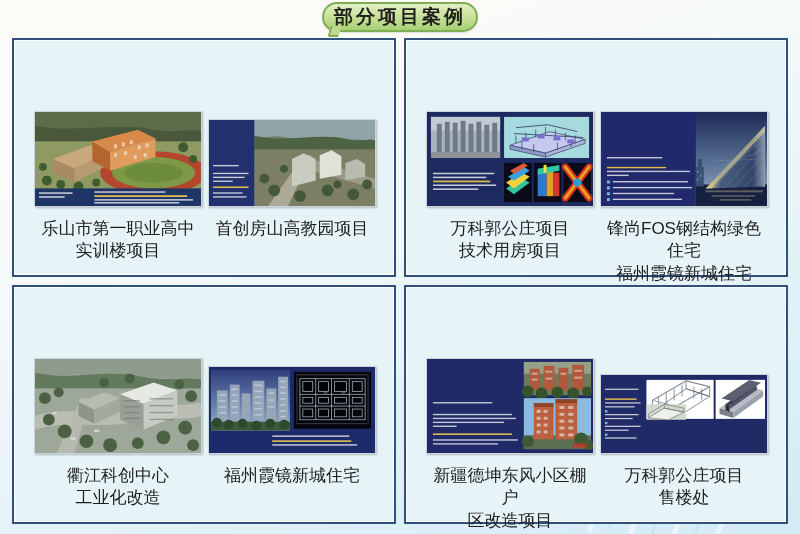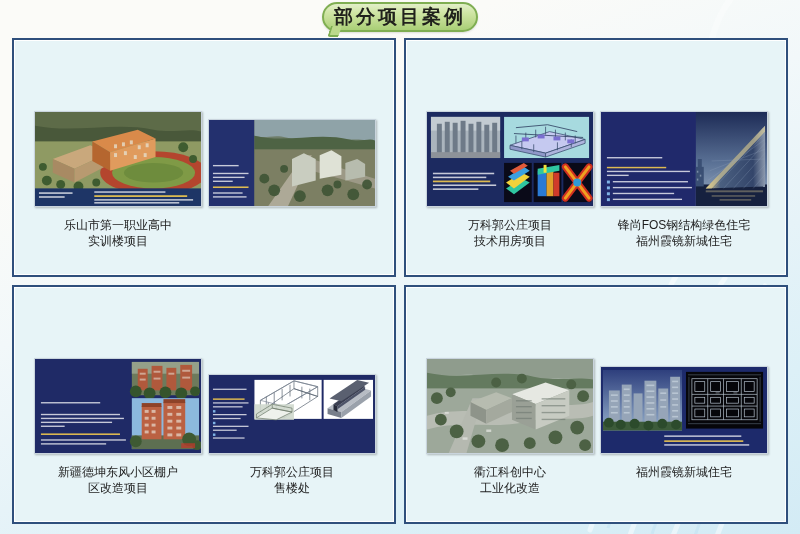--- a/index.html
+++ b/index.html
@@ -121,21 +121,21 @@
   .thumb svg { display: block; width: 100%; height: 100%; }
 
   .labels-row {
     display: flex;
     align-items: flex-start;
     gap: 6px;
     padding: 11px 0 0 12px;
     height: 58px;
   }
   .label {
-    font-size: 12px;
+    font-size: 17px;
     line-height: 1.32;
     color: #1d1d1d;
     text-align: center;
     white-space: pre-line;
     font-family: "Liberation Sans", "DejaVu Sans", sans-serif;
   }
 
   
   .w-a { width: 168px; }
   .w-b { width: 168px; }
@@ -288,20 +288,21 @@
                 </g>
                 <rect class="cap-line-y" x="4" y="68" width="36" height="1.6"></rect>
               </svg>
             </div>
           </div>
         </div>
 
         <div class="labels-row">
           <div class="label w-a">乐山市第一职业高中
 实训楼项目</div>
+          <div class="label w-b">首创房山高教园项目</div>
         </div>
       </div>
     </div>
 
     <div class="card">
       <div class="card-inner">
         <div class="thumbs-row">
 
           <div class="proj w-a">
             <div class="thumb h-tall">
@@ -463,177 +464,20 @@
       </div>
     </div>
 
     <div class="card">
       <div class="card-inner">
         <div class="thumbs-row">
 
           <div class="proj w-a">
             <div class="thumb h-tall">
               <svg viewBox="0 0 168 96" preserveAspectRatio="none">
-                <rect width="168" height="96" fill="#1f2a66"></rect>
-
-                <rect x="98" y="3" width="68" height="34" fill="#6d7a5c"></rect>
-                <rect x="98" y="3" width="68" height="12" fill="#95a089"></rect>
-                <g fill="#b0593c">
-                  <rect x="104" y="10" width="10" height="22"></rect>
-                    <rect x="118" y="7" width="11" height="25"></rect>
-                  <rect x="133" y="9" width="10" height="23"></rect>
-                    <rect x="147" y="6" width="12" height="26"></rect>
-                </g>
-                <g fill="#e0cfc0" opacity=".65">
-                  <rect x="106" y="14" width="6" height="2"></rect>
-                    <rect x="106" y="20" width="6" height="2"></rect>
-                  <rect x="120" y="12" width="7" height="2"></rect>
-                    <rect x="120" y="19" width="7" height="2"></rect>
-                  <rect x="135" y="14" width="6" height="2"></rect>
-                    <rect x="149" y="11" width="8" height="2"></rect>
-                  <rect x="149" y="18" width="8" height="2"></rect>
-                </g>
-                <g fill="#35542c">
-                  <circle cx="102" cy="33" r="6"></circle>
-                    <circle cx="116" cy="35" r="6"></circle>
-                  <circle cx="132" cy="34" r="6"></circle>
-                    <circle cx="148" cy="35" r="6"></circle>
-                  <circle cx="162" cy="33" r="5"></circle>
-                </g>
-
-                <rect x="98" y="40" width="68" height="52" fill="#8cb9de"></rect>
-                <rect x="98" y="78" width="68" height="14" fill="#5d6f51"></rect>
-                <g fill="#bb6142">
-                  <rect x="108" y="48" width="20" height="34"></rect>
-                  <rect x="130" y="44" width="22" height="38"></rect>
-                </g>
-                <rect x="108" y="45" width="20" height="4" fill="#8e4228"></rect>
-                <rect x="130" y="41" width="22" height="4" fill="#8e4228"></rect>
-                <g fill="#e8dcd0" opacity=".7">
-                  <rect x="111" y="52" width="4" height="3"></rect>
-                    <rect x="118" y="52" width="4" height="3"></rect>
-                  <rect x="111" y="59" width="4" height="3"></rect>
-                    <rect x="118" y="59" width="4" height="3"></rect>
-                  <rect x="111" y="66" width="4" height="3"></rect>
-                    <rect x="118" y="66" width="4" height="3"></rect>
-                  <rect x="111" y="73" width="4" height="3"></rect>
-                    <rect x="118" y="73" width="4" height="3"></rect>
-                  <rect x="134" y="48" width="5" height="3"></rect>
-                    <rect x="143" y="48" width="5" height="3"></rect>
-                  <rect x="134" y="55" width="5" height="3"></rect>
-                    <rect x="143" y="55" width="5" height="3"></rect>
-                  <rect x="134" y="62" width="5" height="3"></rect>
-                    <rect x="143" y="62" width="5" height="3"></rect>
-                  <rect x="134" y="69" width="5" height="3"></rect>
-                    <rect x="143" y="69" width="5" height="3"></rect>
-                  <rect x="134" y="76" width="5" height="3"></rect>
-                    <rect x="143" y="76" width="5" height="3"></rect>
-                </g>
-                <g fill="#3e5a33">
-                  <circle cx="102" cy="84" r="6"></circle>
-                    <circle cx="156" cy="82" r="7"></circle>
-                  <circle cx="164" cy="88" r="5"></circle>
-                </g>
-
-                <g class="cap-line" opacity=".6">
-                  <rect x="6" y="44" width="60" height="1.4"></rect>
-                </g>
-                <g class="cap-line" opacity=".72">
-                  <rect x="6" y="56" width="80" height="1.4"></rect>
-                  <rect x="6" y="60" width="84" height="1.4"></rect>
-                  <rect x="6" y="64" width="72" height="1.4"></rect>
-                  <rect x="6" y="68" width="24" height="1.4"></rect>
-                  <rect x="6" y="82" width="86" height="1.4"></rect>
-                  <rect x="6" y="86" width="66" height="1.4"></rect>
-                </g>
-                <rect class="cap-line-y" x="6" y="76" width="80" height="1.6"></rect>
-                <rect x="148" y="86" width="14" height="5" fill="#c0392b" opacity=".75"></rect>
-              </svg>
-            </div>
-          </div>
-
-          <div class="proj w-b">
-            <div class="thumb h-low">
-              <svg viewBox="0 0 168 80" preserveAspectRatio="none">
-                <rect width="168" height="80" fill="#1f2a66"></rect>
-
-                <rect x="46" y="5" width="68" height="40" fill="#ffffff"></rect>
-                <g stroke="#55606e" stroke-width="0.7" fill="none">
-                  <path d="M52 38 L86 14 L110 22 L76 44 Z"></path>
-                  <path d="M52 38 L52 26 L86 6 L86 14"></path>
-                  <path d="M86 14 L110 22 L110 12 L86 6"></path>
-                  <path d="M76 44 L76 32 L110 12"></path>
-                  <path d="M58 34 L58 22"></path>
-                    <path d="M66 30 L66 18"></path>
-                    <path d="M74 26 L74 14"></path>
-                  <path d="M82 22 L82 10"></path>
-                    <path d="M94 24 L94 12"></path>
-                    <path d="M102 26 L102 14"></path>
-                  <path d="M60 40 L60 28"></path>
-                    <path d="M68 42 L68 30"></path>
-                  <path d="M52 26 L86 6 L110 12 L76 32 Z" stroke="#7b8694"></path>
-                </g>
-
-                <rect x="46" y="30" width="40" height="16" fill="#cfd8cd" opacity=".9"></rect>
-                <g stroke="#6d7a6a" stroke-width="0.7" fill="none">
-                  <path d="M48 44 L64 34 L84 38 L68 46 Z" fill="#eef1ec"></path>
-                  <path d="M48 44 L48 40 L64 30 L64 34"></path>
-                  <path d="M64 34 L84 38 L84 34 L64 30"></path>
-                </g>
-
-                <rect x="116" y="5" width="50" height="40" fill="#ffffff"></rect>
-                <g>
-                  <path d="M120 34 L150 12 L164 16 L134 38 Z" fill="#b7bcc4"></path>
-                  <path d="M120 34 L120 40 L134 44 L134 38 Z" fill="#787f8b"></path>
-                  <path d="M134 38 L164 16 L164 22 L134 44 Z" fill="#9aa1ab"></path>
-                  <path d="M126 30 L154 10 L158 12 L130 32 Z" fill="#3b3f52"></path>
-                  <path d="M126 30 L126 36 L130 38 L130 32 Z" fill="#262a3a"></path>
-                  <path d="M130 32 L158 12 L158 15 L130 35 Z" fill="#4d5368"></path>
-                  <path d="M122 24 L150 5 L162 8 L134 27 Z" fill="#5a6070"></path>
-                </g>
-
-                <g class="cap-line" opacity=".6">
-                  <rect x="4" y="14" width="34" height="1.3"></rect>
-                </g>
-                <rect class="cap-line-y" x="4" y="24" width="32" height="1.5"></rect>
-                <g class="cap-line" opacity=".72">
-                  <rect x="4" y="28" width="36" height="1.3"></rect>
-                  <rect x="4" y="32" width="30" height="1.3"></rect>
-                  <rect x="4" y="40" width="34" height="1.3"></rect>
-                  <rect x="4" y="44" width="28" height="1.3"></rect>
-                  <rect x="4" y="52" width="36" height="1.3"></rect>
-                  <rect x="4" y="56" width="24" height="1.3"></rect>
-                  <rect x="4" y="64" width="32" height="1.3"></rect>
-                </g>
-                <g fill="#7fb4e6">
-                  <rect x="4" y="36" width="2.5" height="2.5"></rect>
-                  <rect x="4" y="48" width="2.5" height="2.5"></rect>
-                  <rect x="4" y="60" width="2.5" height="2.5"></rect>
-                </g>
-              </svg>
-            </div>
-          </div>
-        </div>
-
-        <div class="labels-row">
-          <div class="label w-a">新疆德坤东风小区棚户
-区改造项目</div>
-          <div class="label w-b">万科郭公庄项目
-售楼处</div>
-        </div>
-      </div>
-    </div>
-
-    <div class="card">
-      <div class="card-inner">
-        <div class="thumbs-row">
-
-          <div class="proj w-a">
-            <div class="thumb h-tall">
-              <svg viewBox="0 0 168 96" preserveAspectRatio="none">
                 <defs>
                   <linearGradient id="grey1" x1="0" y1="0" x2="0" y2="1">
                     <stop offset="0" stop-color="#c4cbc4"></stop>
                       <stop offset="1" stop-color="#98a498"></stop>
                   </linearGradient>
                 </defs>
                 <rect width="168" height="96" fill="url(#grey1)"></rect>
                 <path d="M0 0 H168 V22 C132 16,96 26,60 18 C36 13,18 20,0 15 Z" fill="#8f9c8d"></path>
                 <path d="M0 14 C36 22,72 10,108 18 C132 23,150 18,168 21 V34 H0 Z" fill="#647a5f"></path>
                 <rect x="0" y="30" width="168" height="66" fill="#9da89a"></rect>
@@ -784,14 +628,171 @@
         </div>
 
         <div class="labels-row">
           <div class="label w-a">衢江科创中心
 工业化改造</div>
           <div class="label w-b">福州霞镜新城住宅</div>
         </div>
       </div>
     </div>
 
+    <div class="card">
+      <div class="card-inner">
+        <div class="thumbs-row">
+
+          <div class="proj w-a">
+            <div class="thumb h-tall">
+              <svg viewBox="0 0 168 96" preserveAspectRatio="none">
+                <rect width="168" height="96" fill="#1f2a66"></rect>
+
+                <rect x="98" y="3" width="68" height="34" fill="#6d7a5c"></rect>
+                <rect x="98" y="3" width="68" height="12" fill="#95a089"></rect>
+                <g fill="#b0593c">
+                  <rect x="104" y="10" width="10" height="22"></rect>
+                    <rect x="118" y="7" width="11" height="25"></rect>
+                  <rect x="133" y="9" width="10" height="23"></rect>
+                    <rect x="147" y="6" width="12" height="26"></rect>
+                </g>
+                <g fill="#e0cfc0" opacity=".65">
+                  <rect x="106" y="14" width="6" height="2"></rect>
+                    <rect x="106" y="20" width="6" height="2"></rect>
+                  <rect x="120" y="12" width="7" height="2"></rect>
+                    <rect x="120" y="19" width="7" height="2"></rect>
+                  <rect x="135" y="14" width="6" height="2"></rect>
+                    <rect x="149" y="11" width="8" height="2"></rect>
+                  <rect x="149" y="18" width="8" height="2"></rect>
+                </g>
+                <g fill="#35542c">
+                  <circle cx="102" cy="33" r="6"></circle>
+                    <circle cx="116" cy="35" r="6"></circle>
+                  <circle cx="132" cy="34" r="6"></circle>
+                    <circle cx="148" cy="35" r="6"></circle>
+                  <circle cx="162" cy="33" r="5"></circle>
+                </g>
+
+                <rect x="98" y="40" width="68" height="52" fill="#8cb9de"></rect>
+                <rect x="98" y="78" width="68" height="14" fill="#5d6f51"></rect>
+                <g fill="#bb6142">
+                  <rect x="108" y="48" width="20" height="34"></rect>
+                  <rect x="130" y="44" width="22" height="38"></rect>
+                </g>
+                <rect x="108" y="45" width="20" height="4" fill="#8e4228"></rect>
+                <rect x="130" y="41" width="22" height="4" fill="#8e4228"></rect>
+                <g fill="#e8dcd0" opacity=".7">
+                  <rect x="111" y="52" width="4" height="3"></rect>
+                    <rect x="118" y="52" width="4" height="3"></rect>
+                  <rect x="111" y="59" width="4" height="3"></rect>
+                    <rect x="118" y="59" width="4" height="3"></rect>
+                  <rect x="111" y="66" width="4" height="3"></rect>
+                    <rect x="118" y="66" width="4" height="3"></rect>
+                  <rect x="111" y="73" width="4" height="3"></rect>
+                    <rect x="118" y="73" width="4" height="3"></rect>
+                  <rect x="134" y="48" width="5" height="3"></rect>
+                    <rect x="143" y="48" width="5" height="3"></rect>
+                  <rect x="134" y="55" width="5" height="3"></rect>
+                    <rect x="143" y="55" width="5" height="3"></rect>
+                  <rect x="134" y="62" width="5" height="3"></rect>
+                    <rect x="143" y="62" width="5" height="3"></rect>
+                  <rect x="134" y="69" width="5" height="3"></rect>
+                    <rect x="143" y="69" width="5" height="3"></rect>
+                  <rect x="134" y="76" width="5" height="3"></rect>
+                    <rect x="143" y="76" width="5" height="3"></rect>
+                </g>
+                <g fill="#3e5a33">
+                  <circle cx="102" cy="84" r="6"></circle>
+                    <circle cx="156" cy="82" r="7"></circle>
+                  <circle cx="164" cy="88" r="5"></circle>
+                </g>
+
+                <g class="cap-line" opacity=".6">
+                  <rect x="6" y="44" width="60" height="1.4"></rect>
+                </g>
+                <g class="cap-line" opacity=".72">
+                  <rect x="6" y="56" width="80" height="1.4"></rect>
+                  <rect x="6" y="60" width="84" height="1.4"></rect>
+                  <rect x="6" y="64" width="72" height="1.4"></rect>
+                  <rect x="6" y="68" width="24" height="1.4"></rect>
+                  <rect x="6" y="82" width="86" height="1.4"></rect>
+                  <rect x="6" y="86" width="66" height="1.4"></rect>
+                </g>
+                <rect class="cap-line-y" x="6" y="76" width="80" height="1.6"></rect>
+                <rect x="148" y="86" width="14" height="5" fill="#c0392b" opacity=".75"></rect>
+              </svg>
+            </div>
+          </div>
+
+          <div class="proj w-b">
+            <div class="thumb h-low">
+              <svg viewBox="0 0 168 80" preserveAspectRatio="none">
+                <rect width="168" height="80" fill="#1f2a66"></rect>
+
+                <rect x="46" y="5" width="68" height="40" fill="#ffffff"></rect>
+                <g stroke="#55606e" stroke-width="0.7" fill="none">
+                  <path d="M52 38 L86 14 L110 22 L76 44 Z"></path>
+                  <path d="M52 38 L52 26 L86 6 L86 14"></path>
+                  <path d="M86 14 L110 22 L110 12 L86 6"></path>
+                  <path d="M76 44 L76 32 L110 12"></path>
+                  <path d="M58 34 L58 22"></path>
+                    <path d="M66 30 L66 18"></path>
+                    <path d="M74 26 L74 14"></path>
+                  <path d="M82 22 L82 10"></path>
+                    <path d="M94 24 L94 12"></path>
+                    <path d="M102 26 L102 14"></path>
+                  <path d="M60 40 L60 28"></path>
+                    <path d="M68 42 L68 30"></path>
+                  <path d="M52 26 L86 6 L110 12 L76 32 Z" stroke="#7b8694"></path>
+                </g>
+
+                <rect x="46" y="30" width="40" height="16" fill="#cfd8cd" opacity=".9"></rect>
+                <g stroke="#6d7a6a" stroke-width="0.7" fill="none">
+                  <path d="M48 44 L64 34 L84 38 L68 46 Z" fill="#eef1ec"></path>
+                  <path d="M48 44 L48 40 L64 30 L64 34"></path>
+                  <path d="M64 34 L84 38 L84 34 L64 30"></path>
+                </g>
+
+                <rect x="116" y="5" width="50" height="40" fill="#ffffff"></rect>
+                <g>
+                  <path d="M120 34 L150 12 L164 16 L134 38 Z" fill="#b7bcc4"></path>
+                  <path d="M120 34 L120 40 L134 44 L134 38 Z" fill="#787f8b"></path>
+                  <path d="M134 38 L164 16 L164 22 L134 44 Z" fill="#9aa1ab"></path>
+                  <path d="M126 30 L154 10 L158 12 L130 32 Z" fill="#3b3f52"></path>
+                  <path d="M126 30 L126 36 L130 38 L130 32 Z" fill="#262a3a"></path>
+                  <path d="M130 32 L158 12 L158 15 L130 35 Z" fill="#4d5368"></path>
+                  <path d="M122 24 L150 5 L162 8 L134 27 Z" fill="#5a6070"></path>
+                </g>
+
+                <g class="cap-line" opacity=".6">
+                  <rect x="4" y="14" width="34" height="1.3"></rect>
+                </g>
+                <rect class="cap-line-y" x="4" y="24" width="32" height="1.5"></rect>
+                <g class="cap-line" opacity=".72">
+                  <rect x="4" y="28" width="36" height="1.3"></rect>
+                  <rect x="4" y="32" width="30" height="1.3"></rect>
+                  <rect x="4" y="40" width="34" height="1.3"></rect>
+                  <rect x="4" y="44" width="28" height="1.3"></rect>
+                  <rect x="4" y="52" width="36" height="1.3"></rect>
+                  <rect x="4" y="56" width="24" height="1.3"></rect>
+                  <rect x="4" y="64" width="32" height="1.3"></rect>
+                </g>
+                <g fill="#7fb4e6">
+                  <rect x="4" y="36" width="2.5" height="2.5"></rect>
+                  <rect x="4" y="48" width="2.5" height="2.5"></rect>
+                  <rect x="4" y="60" width="2.5" height="2.5"></rect>
+                </g>
+              </svg>
+            </div>
+          </div>
+        </div>
+
+        <div class="labels-row">
+          <div class="label w-a">新疆德坤东风小区棚户
+区改造项目</div>
+          <div class="label w-b">万科郭公庄项目
+售楼处</div>
+        </div>
+      </div>
+    </div>
+
   </div>
 </div>
 
 </body></html>

